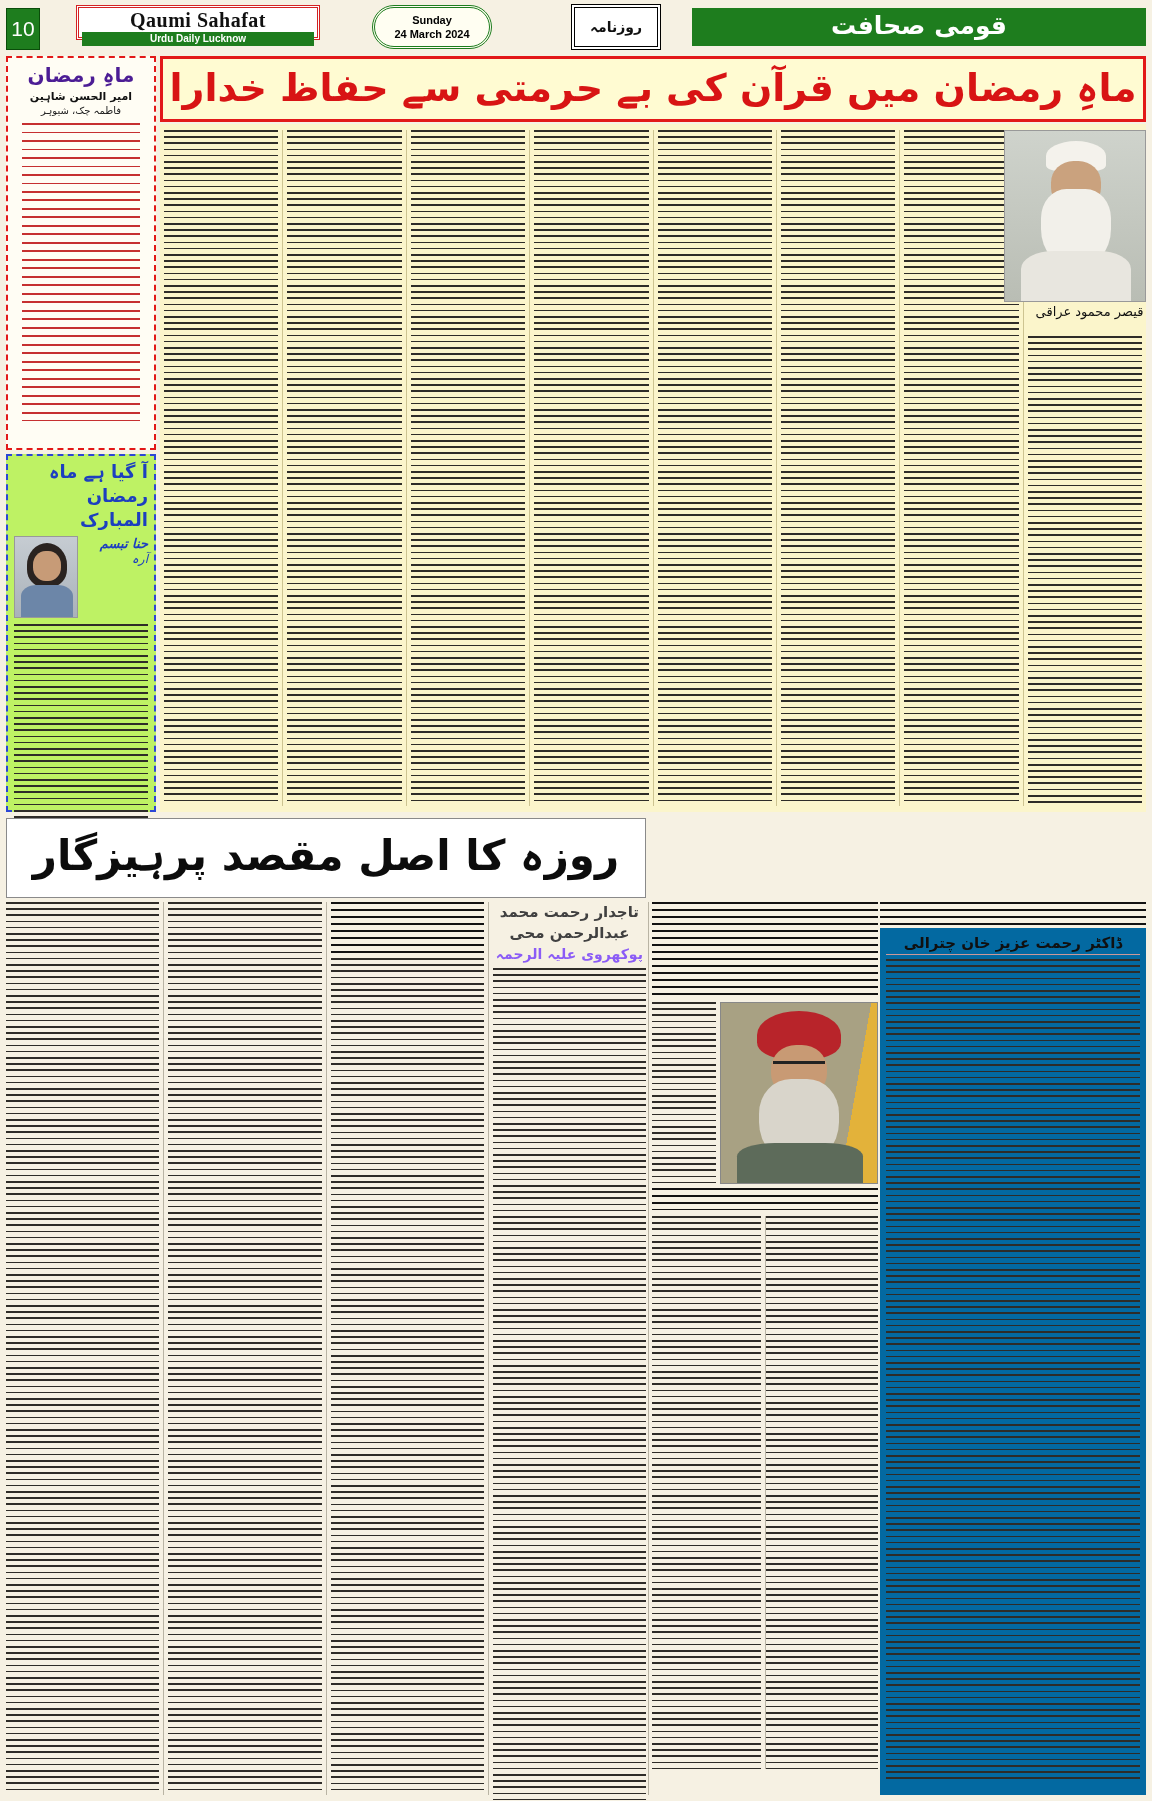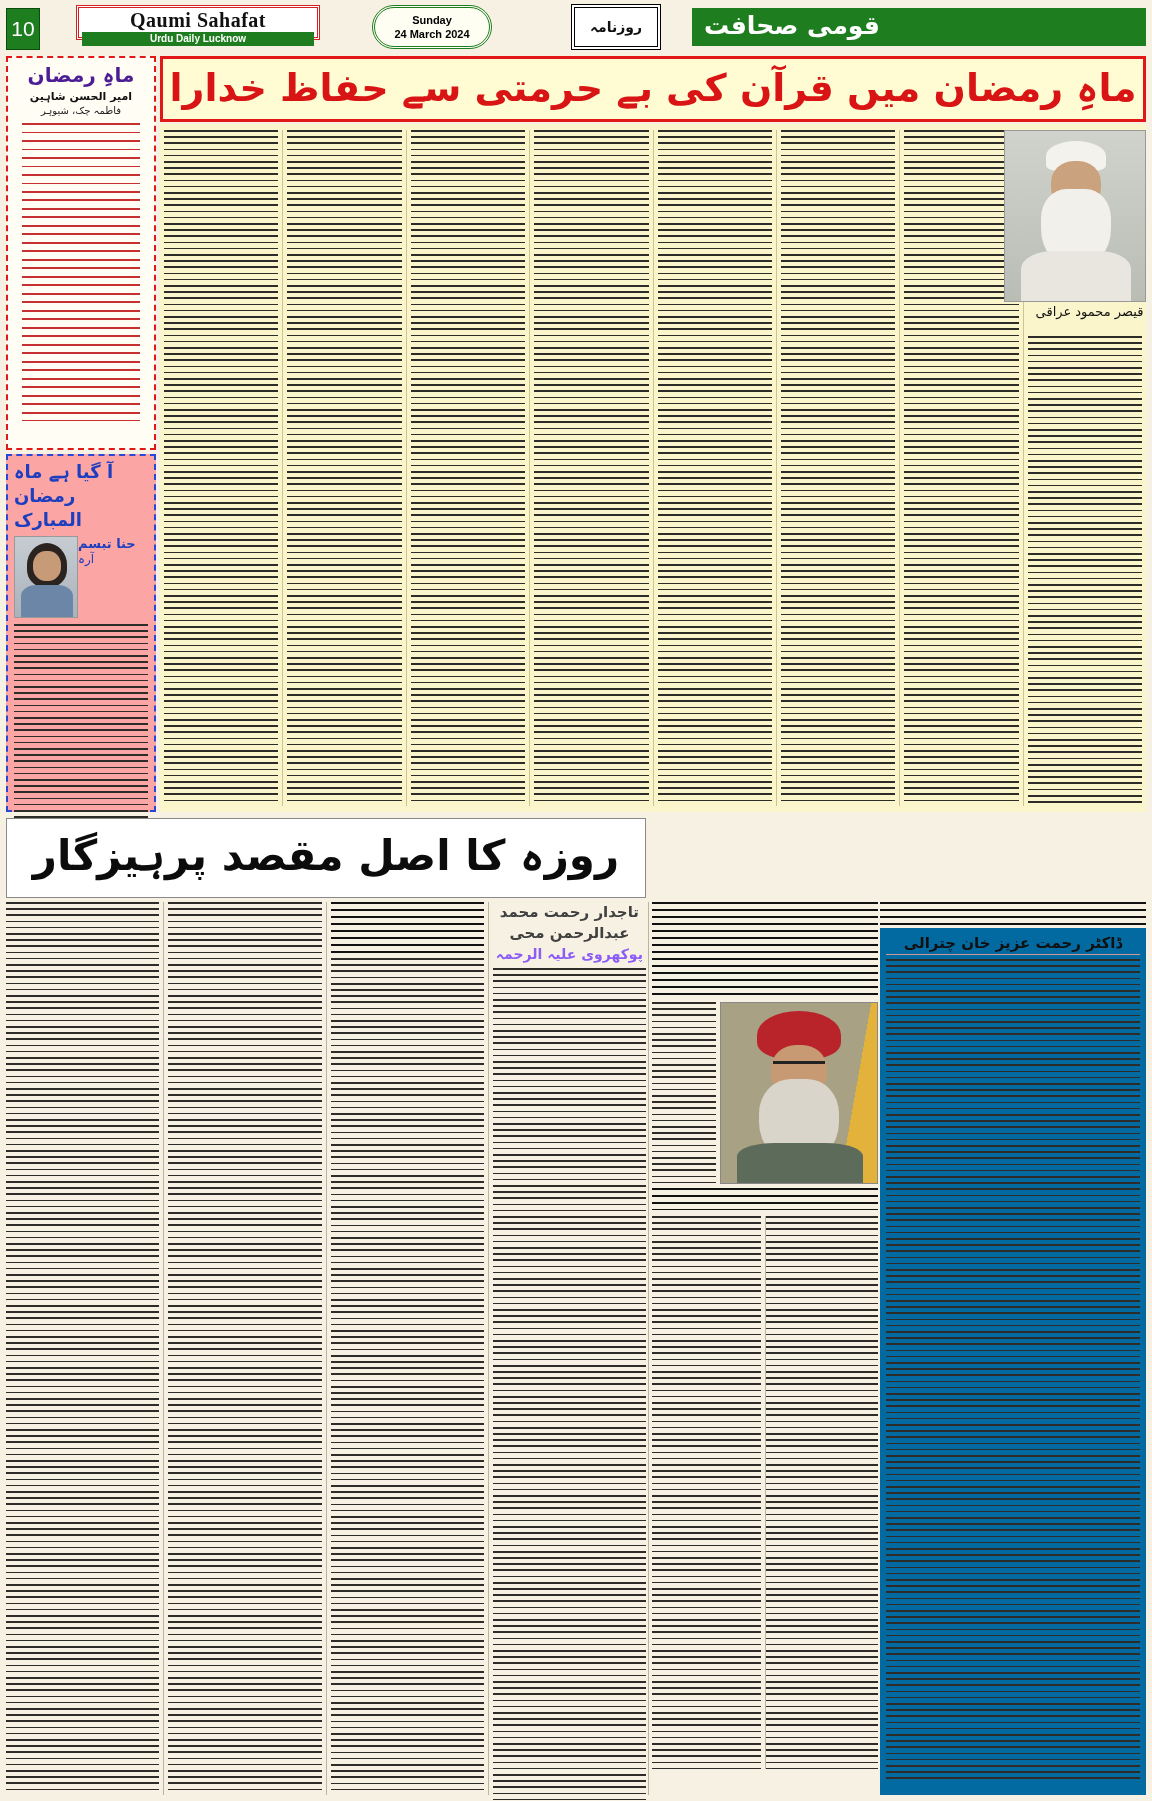--- a/index.html
+++ b/index.html
@@ -16,34 +16,34 @@
   .masthead .t1{font-size:20px;font-weight:bold;letter-spacing:.5px;line-height:24px;color:#111;}
   .masthead .t2{background:#1e7d1e;color:#fff;font-size:10px;font-weight:bold;line-height:14px;margin:0 3px;font-family:"Liberation Sans",sans-serif;}
   .dateoval{position:absolute;left:372px;top:5px;width:120px;height:44px;border:3px double #1e7d1e;border-radius:24px;
             background:#fffef2;box-sizing:border-box;text-align:center;padding-top:5px;}
   .dateoval .d1{font-size:11px;font-weight:bold;font-family:"Liberation Sans",sans-serif;line-height:14px;}
   .dateoval .d2{font-size:11px;font-weight:bold;font-family:"Liberation Sans",sans-serif;line-height:14px;}
   .urdubox{position:absolute;left:574px;top:7px;width:84px;height:40px;background:#fff;border:1px solid #000;
            box-shadow:0 0 0 2px #fff,0 0 0 3px #000;box-sizing:border-box;text-align:center;font-size:14px;
            font-weight:bold;line-height:38px;color:#111;}
   .sectionbar{position:absolute;left:692px;top:8px;width:454px;height:38px;background:#1e7d1e;color:#fff;
-              box-sizing:border-box;text-align:left;padding:0 12px;font-size:25px;font-weight:bold;line-height:36px;}
+              box-sizing:border-box;text-align:center;padding:0 12px;font-size:25px;font-weight:bold;line-height:36px;}
 
   
   .leadband{position:absolute;left:160px;top:56px;width:986px;height:66px;background:#fffbd2;border:3px solid #e21818;
             box-sizing:border-box;text-align:center;color:#d81414;font-size:38px;font-weight:bold;line-height:58px;overflow:hidden;}
 
   
   .poembox{position:absolute;left:6px;top:56px;width:150px;height:394px;background:#fffdf4;border:2px dashed #e21818;
            box-sizing:border-box;text-align:center;padding:4px 6px;}
   .poembox .ptitle{color:#4c1d95;font-size:20px;font-weight:bold;line-height:26px;}
   .poembox .pauth{font-size:11px;font-weight:bold;line-height:14px;color:#111;margin-top:2px;}
   .poembox .ploc{font-size:10px;line-height:13px;color:#222;}
-  .ramzanbox{position:absolute;left:6px;top:454px;width:150px;height:358px;background:#fca5a5;border:2px dashed #2b46d6;
-             box-sizing:border-box;padding:4px 6px;text-align:left;}
+  .ramzanbox{position:absolute;left:6px;top:454px;width:150px;height:358px;background:#bef264;border:2px dashed #2b46d6;
+             box-sizing:border-box;padding:4px 6px;text-align:right;}
   .ramzanbox .rtitle{color:#1d3fbf;font-size:18px;font-weight:bold;line-height:24px;}
   .ramzanbox .rauthor{color:#1d3fbf;font-size:13px;font-weight:bold;line-height:16px;}
   .ramzanbox .rplace{color:#1d3fbf;font-size:12px;line-height:15px;}
 
   
   .t{background-image:repeating-linear-gradient(to bottom,#2e2c28 0px,#2e2c28 1.7px,rgba(0,0,0,0) 1.7px,rgba(0,0,0,0) 6.2px);}
   .t-red{background-image:repeating-linear-gradient(to bottom,#c63030 0px,#c63030 1.7px,rgba(0,0,0,0) 1.7px,rgba(0,0,0,0) 8.5px);}
   .t-bold{background-image:repeating-linear-gradient(to bottom,#111 0px,#111 2.3px,rgba(0,0,0,0) 2.3px,rgba(0,0,0,0) 7px);}
 
   
@@ -129,21 +129,21 @@
 
   <div class="ramzanbox">
     <div class="rtitle urdu">آ گیا ہے ماہ</div>
     <div class="rtitle urdu">رمضان المبارک</div>
     <div style="display:flex;align-items:flex-start;margin-top:4px;">
       <div class="photo2">
         <div class="hair"></div>
         <div class="face"></div>
         <div class="body"></div>
       </div>
-      <div style="flex:1;">
+      <div style="flex:1;font-style:italic;">
         <div class="rauthor urdu">حنا تبسم</div>
         <div class="rplace urdu">آرہ</div>
       </div>
     </div>
     <div class="t" style="height:212px;margin-top:6px;"></div>
   </div>
 
   <div class="mainarea">
     <div class="mcol">
         <div class="t fill"></div>

